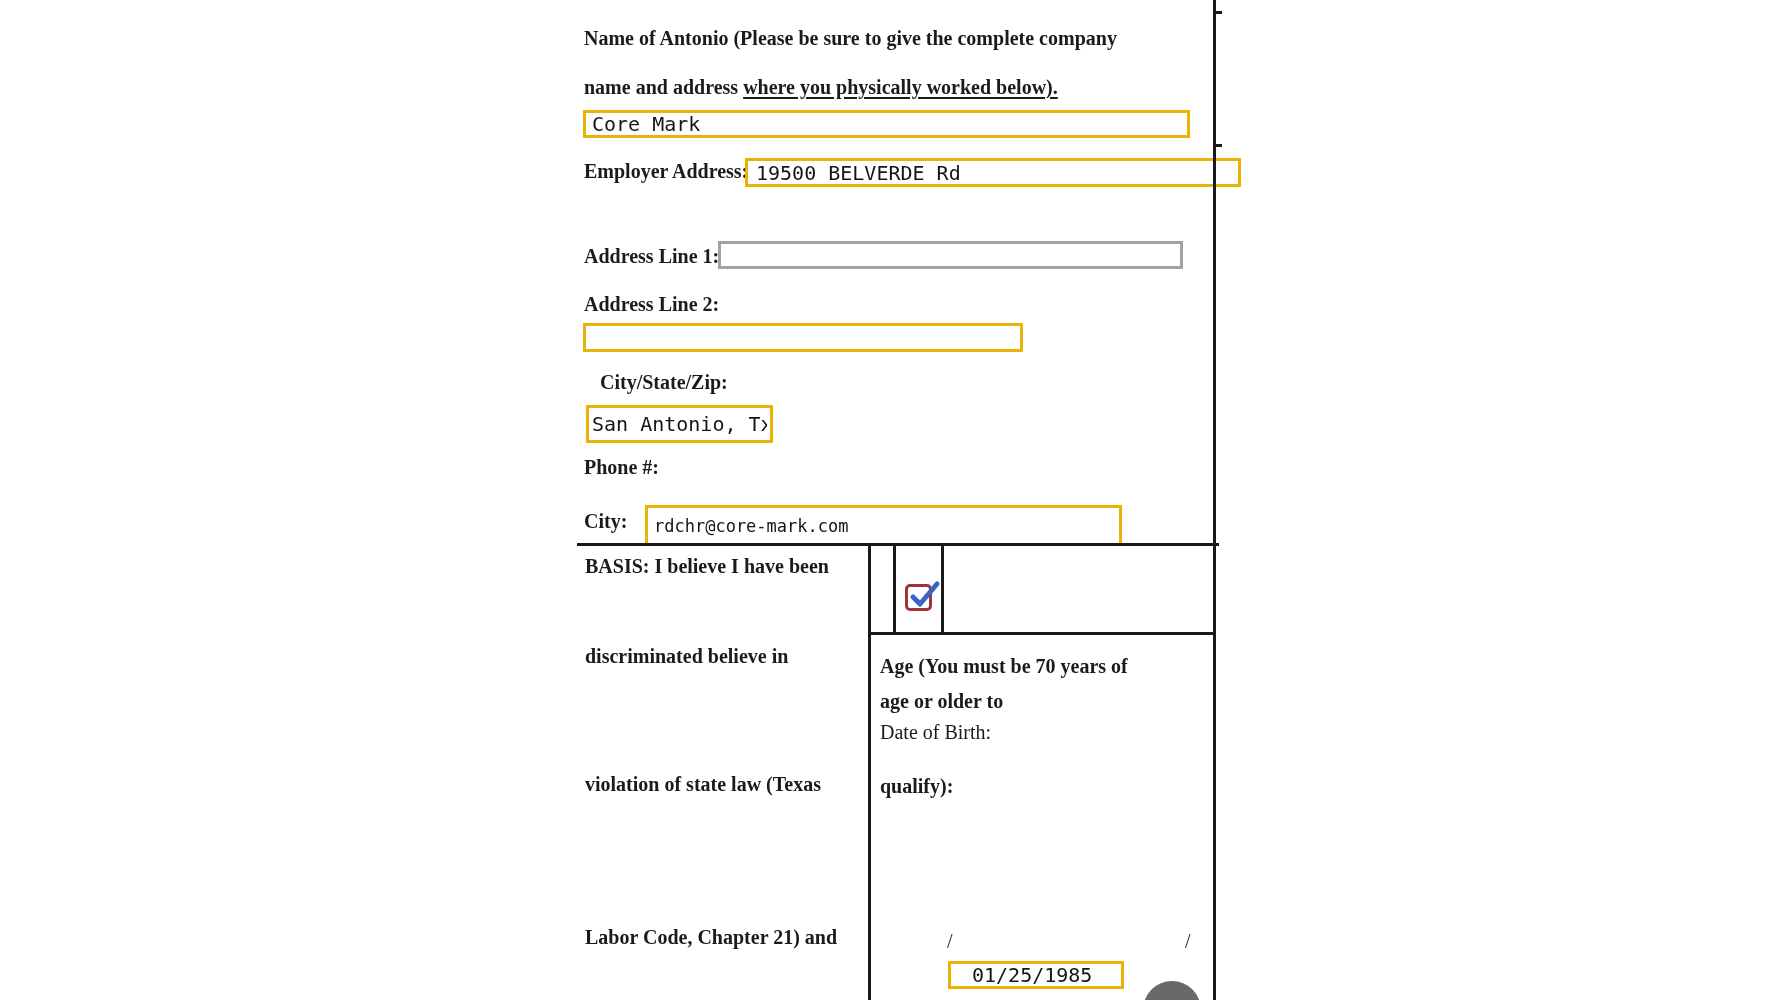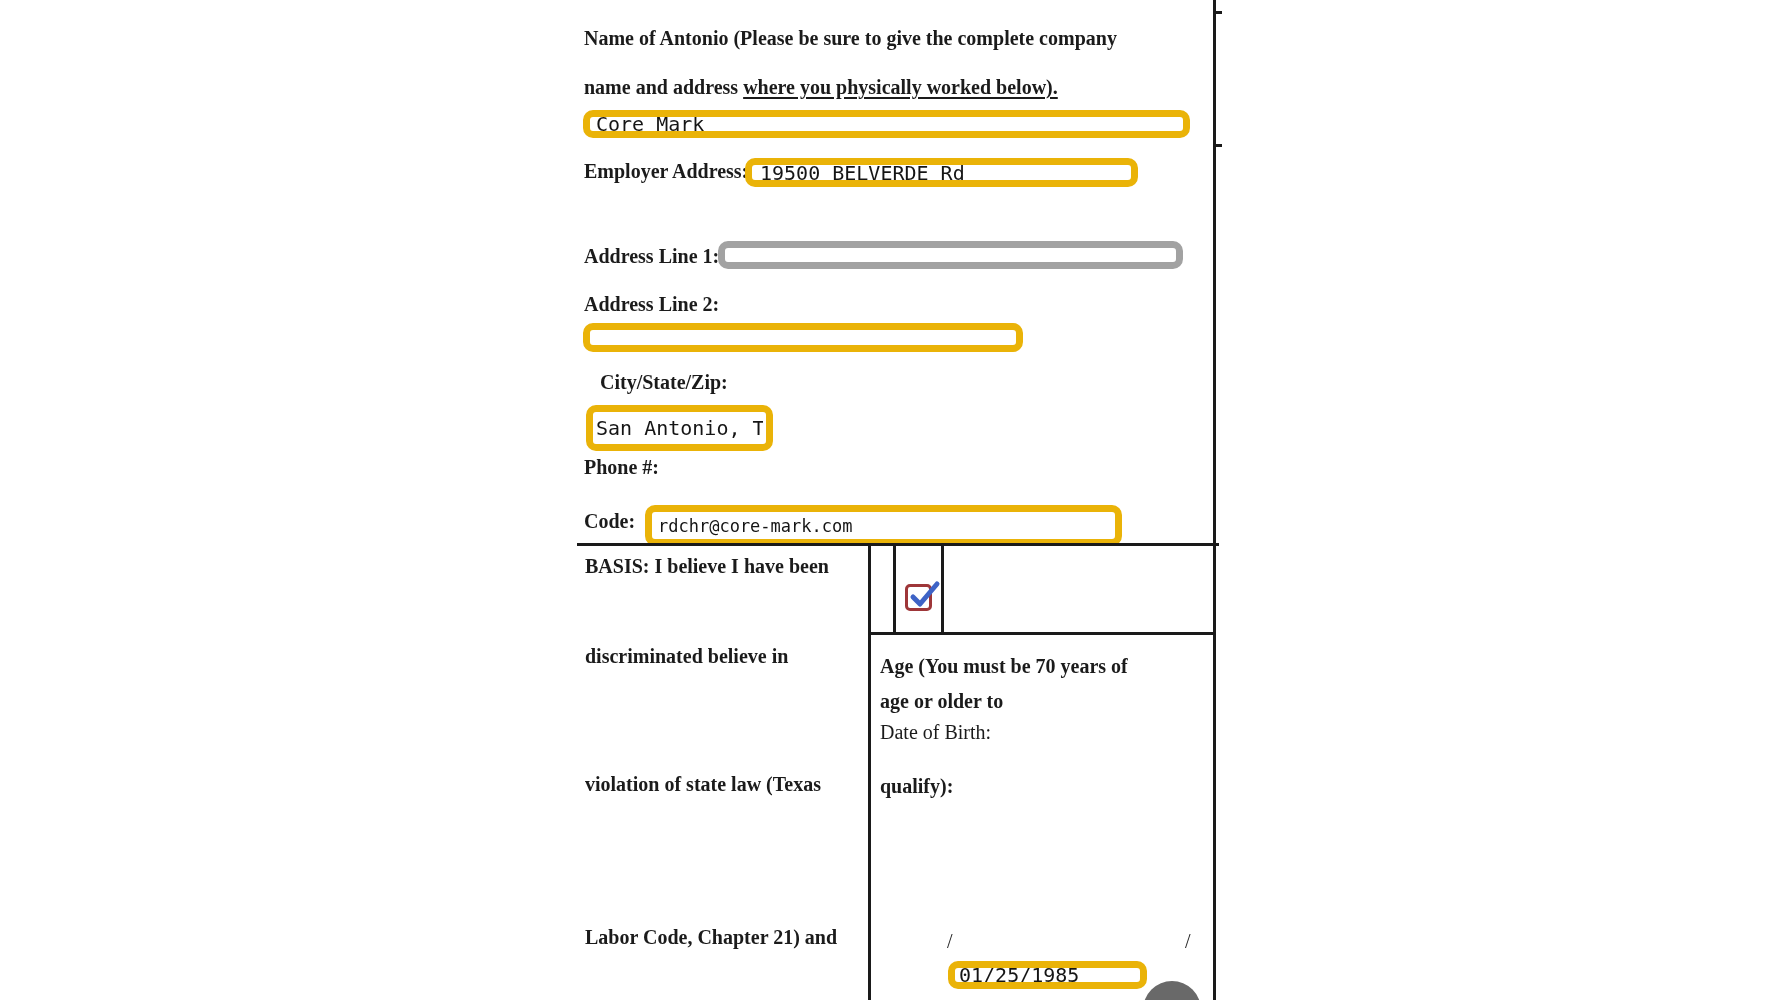--- a/index.html
+++ b/index.html
@@ -3,21 +3,21 @@
 <meta charset="utf-8">
 <style>
   html,body{margin:0;padding:0;background:#fff;}
   .page{position:relative;width:1778px;height:1000px;background:#ffffff;overflow:hidden;
         font-family:"Liberation Serif",serif;}
   .abs{position:absolute;}
   .serif{font-family:"Liberation Serif",serif;color:#1b1b1b;font-size:20px;line-height:24px;white-space:nowrap;}
   .b{font-weight:bold;}
   .i{}
   .u{text-decoration:underline;text-decoration-thickness:2px;text-underline-offset:3px;}
-  .field{position:absolute;box-sizing:border-box;border:7px solid #eab308;border-radius:10px;
+  .field{position:absolute;box-sizing:border-box;border:3px solid #eab308;border-radius:0;
          background:#fff;font-family:"DejaVu Sans Mono",monospace;font-size:20px;color:#151515;
          padding:0 6px;outline:none;}
   .field.gray{border-color:#a2a2a2;}
   .hline,.vline{position:absolute;background:#1a1a1a;}
   .hline{height:3px;}
   .vline{width:3px;}
   .checkbox{position:absolute;left:905px;top:584px;width:27px;height:27px;box-sizing:border-box;
             border:3px solid #9e3639;border-radius:5px;background:#fff;cursor:pointer;}
   .checkbox svg{position:absolute;left:-2px;top:-10px;overflow:visible;}
   .circle{position:absolute;left:1143px;top:981px;width:58px;height:58px;border-radius:50%;background:#696969;}
@@ -30,34 +30,34 @@
   <div class="abs serif b" style="left:584px;top:26px;">
     <span>Name of Antonio </span><span class="i">(Please be sure to give the complete company</span>
   </div>
   <div class="abs serif b" style="left:584px;top:75px;">
     <span class="i">name and address </span><span class="i u">where you physically worked below).</span>
   </div>
 
   <input class="field" style="left: 583px; top: 110px; width: 607px; height: 28px;" value="Core Mark">
 
   <div class="abs serif b" style="left:584px;top:159px;">Employer Address:</div>
-  <input class="field" style="left: 745px; top: 158px; width: 393px; height: 29px; padding-left: 8px;" value="19500 BELVERDE Rd">
+  <input class="field" style="left: 745px; top: 158px; width: 496px; height: 29px; padding-left: 8px;" value="19500 BELVERDE Rd">
 
   <div class="abs serif b" style="left:584px;top:244px;">Address Line 1:</div>
   <input class="field gray" style="left: 718px; top: 241px; width: 465px; height: 28px;" value="">
 
   <div class="abs serif b" style="left:584px;top:292px;">Address Line 2:</div>
   <input class="field" style="left: 583px; top: 323px; width: 440px; height: 29px;" value="">
 
   <div class="abs serif b" style="left:600px;top:370px;">City/State/Zip:</div>
   <input class="field" style="left: 586px; top: 405px; width: 187px; height: 28px; padding: 16px 3px;" value="San Antonio, Tx">
 
   <div class="abs serif b" style="left:584px;top:455px;">Phone #:</div>
 
-  <div class="abs serif b" style="left:584px;top:509px;">Code:</div>
+  <div class="abs serif b" style="left:584px;top:509px;">City:</div>
   <input class="field" style="left: 645px; top: 505px; width: 477px; height: 41px; font-size: 17px;" value="rdchr@core-mark.com">
 
   <div class="hline" style="left:577px;top:543px;width:642px;"></div>
   <div class="vline" style="left:1213px;top:0px;height:1000px;"></div>
   <div class="hline" style="left:1216px;top:11px;width:6px;"></div>
   <div class="hline" style="left:1216px;top:144px;width:6px;"></div>
   <div class="vline" style="left:868px;top:545px;height:455px;"></div>
   <div class="vline" style="left:893px;top:546px;height:88px;"></div>
   <div class="vline" style="left:941px;top:546px;height:88px;"></div>
   <div class="hline" style="left:868px;top:632px;width:348px;"></div>
@@ -77,17 +77,17 @@
     <span>Age (</span><span class="i">You must be 70 years of</span>
   </div>
   <div class="abs serif b i" style="left:880px;top:689px;">age or older to</div>
   <div class="abs serif" style="left:880px;top:720px;">Date of Birth:</div>
   <div class="abs serif b" style="left:880px;top:774px;">
     <span class="i">qualify)</span><span>:</span>
   </div>
 
   <div class="abs serif" style="left:947px;top:929px;">/</div>
   <div class="abs serif" style="left:1185px;top:929px;">/</div>
-  <input class="field" style="left: 948px; top: 961px; width: 199px; height: 28px; padding: 0px 4px;" value="01/25/1985">
+  <input class="field" style="left: 948px; top: 961px; width: 176px; height: 28px; padding: 0px 21px;" value="01/25/1985">
 
   <div class="circle"></div>
 
 </div>
 
 </body></html>

